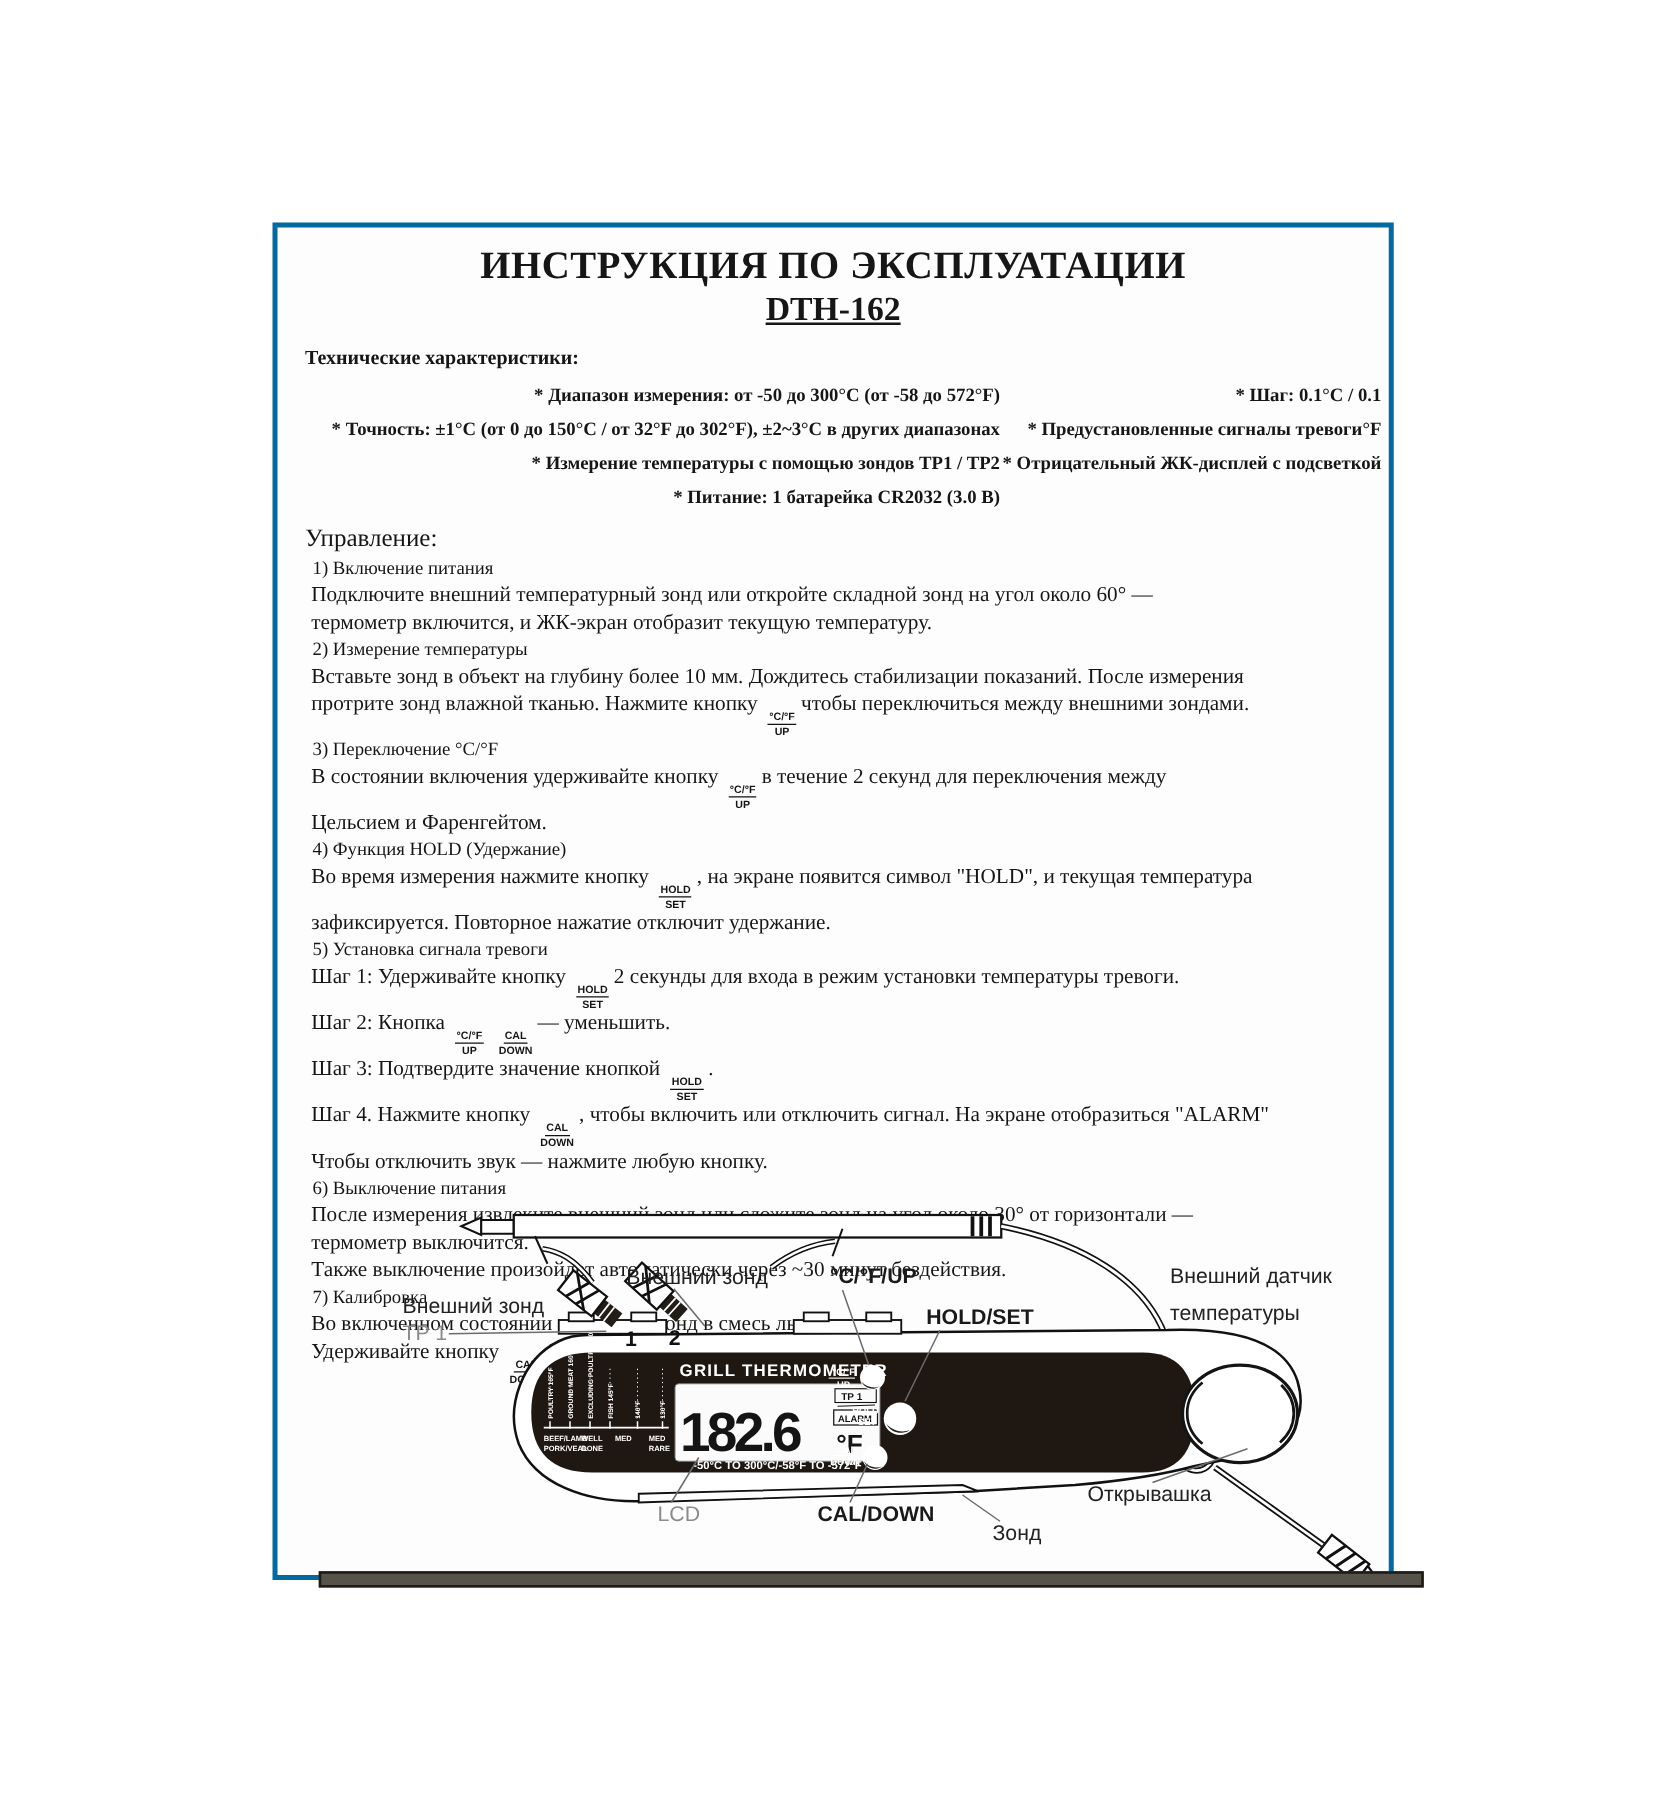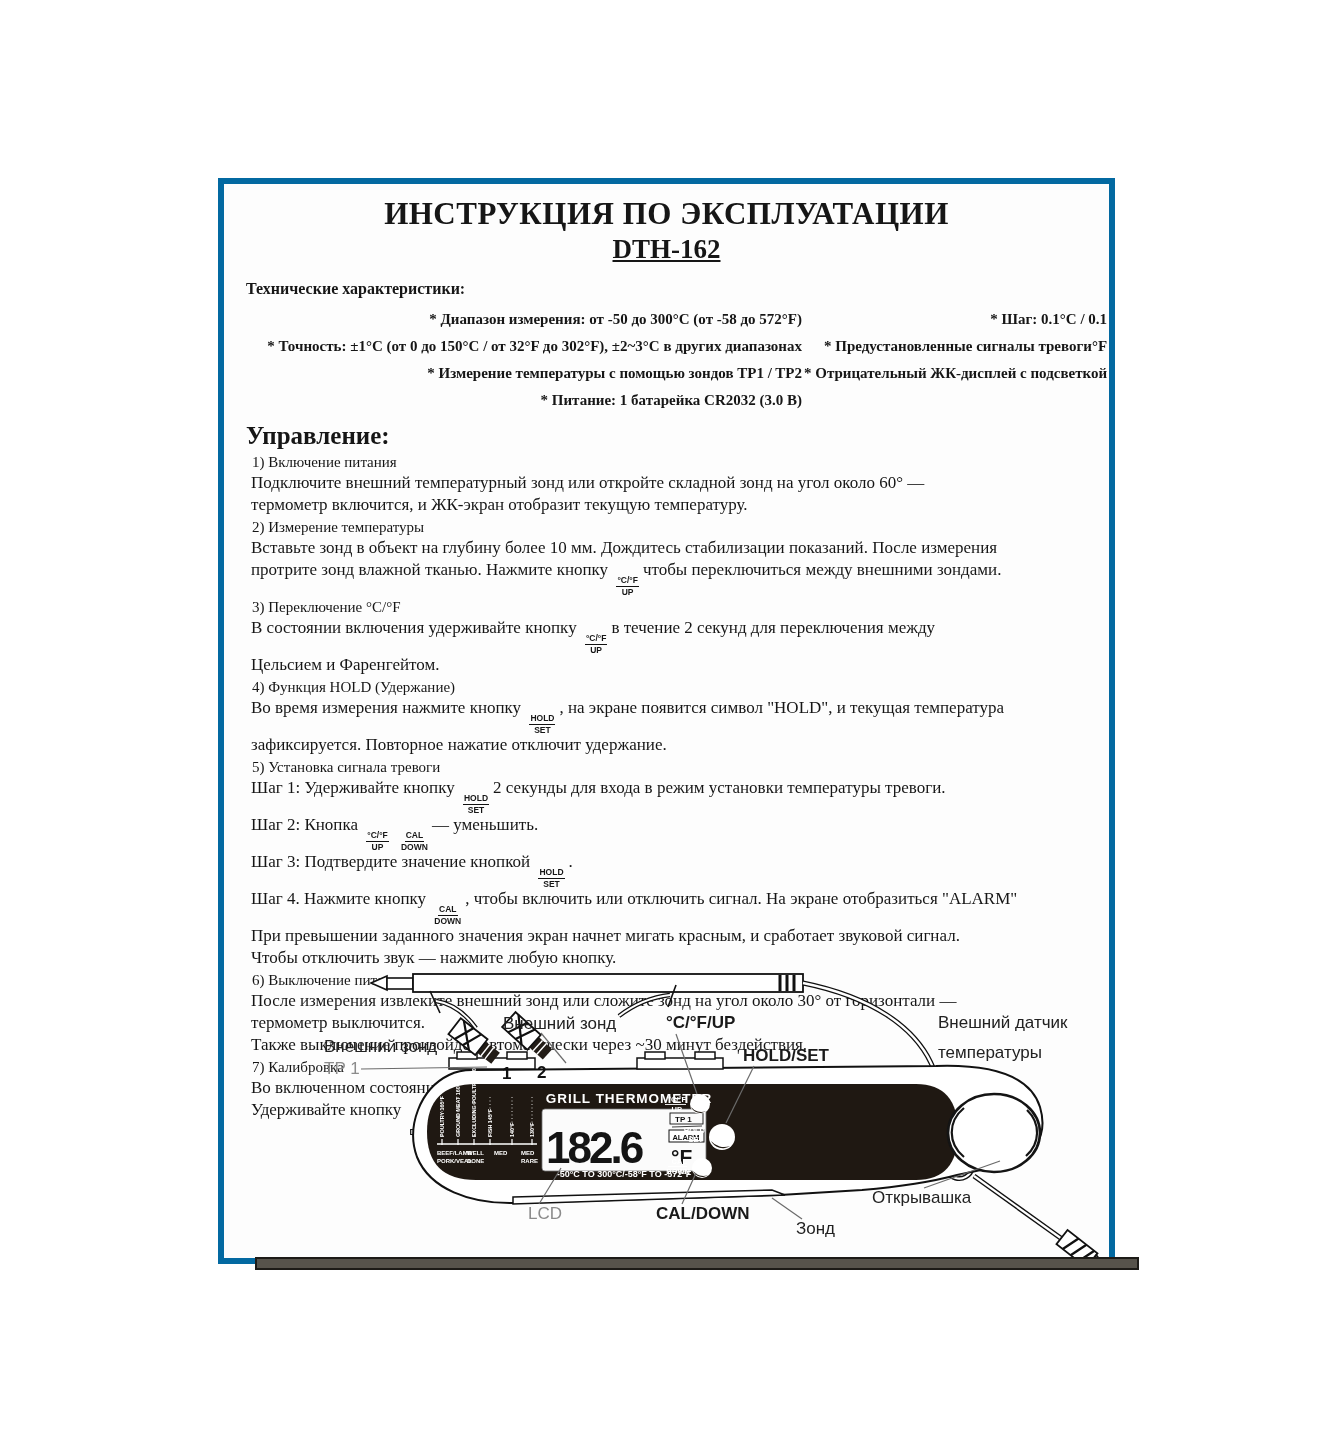--- a/index.html
+++ b/index.html
@@ -3,28 +3,28 @@
 <meta charset="utf-8">
 <style>
   html,body{margin:0;padding:0;}
   body{
     width:1334px;height:1447px;position:relative;background:#ffffff;
     font-family:"Liberation Serif","DejaVu Serif",serif;color:#161616;
     overflow:hidden;
   }
   .page{
     position:absolute;left:218px;top:178px;width:897px;height:1086px;
-    background:#fdfdfd;border:6px solid #0369a1;box-sizing:border-box;
+    background:#fdfdfd;border:4px solid #0369a1;box-sizing:border-box;
   }
   .titles{ text-align:center; padding-top:12px; }
   .title1{ font-size:31px; font-weight:bold; letter-spacing:.5px; }
   .title2{ font-size:27px; font-weight:bold; margin-top:2px;text-decoration:underline; }
   .content{ padding:0 24px 0 22px; }
   h2.sec{ font-size:16px; font-weight:bold; margin:15px 0 8px 0; }
-  h2.sec2{ font-size:25px; font-weight:bold; margin:8px 0 4px 0; }
+  h2.sec2{ font-size:20px; font-weight:normal; margin:8px 0 4px 0; }
   .specs{ display:grid; grid-template-columns:556px auto; column-gap:2px;text-align:right; }
   .spec{ font-size:15px; font-weight:bold; padding:5px 0; white-space:nowrap; }
   .sect h3{ font-size:15px; font-weight:normal; margin:3px 0 1px 6px; }
   .sect .line{ font-size:17px; line-height:22px; margin-left:5px; }
   .kbtn{
     display:inline-flex; flex-direction:column; align-items:center;
     vertical-align:-8px; line-height:1; margin:0 4px;
     font-family:"Liberation Sans",sans-serif; font-weight:bold; font-size:8.5px;
   }
   .kbtn .top{ border-bottom:1.2px solid #111; padding:0 1px 1px 1px; }
@@ -106,21 +106,20 @@
               <span class="bot">DOWN</span>
             </span><span>— уменьшить.</span></div>
           <div class="line"><span>Шаг 3: Подтвердите значение кнопкой</span> <span class="kbtn">
               <span class="top">HOLD</span>
               <span class="bot">SET</span>
             </span><span>.</span></div>
           <div class="line"><span>Шаг 4. Нажмите кнопку</span> <span class="kbtn">
               <span class="top">CAL</span>
               <span class="bot">DOWN</span>
             </span><span>, чтобы включить или отключить сигнал. На экране отобразиться "ALARM"</span></div>
-          <div class="line"><span>При превышении заданного значения экран начнет мигать красным, и сработает звуковой сигнал.</span></div>
           <div class="line"><span>Чтобы отключить звук — нажмите любую кнопку.</span></div>
         </div>
         <div class="sect">
           <h3>6) Выключение питания</h3>
           <div class="line"><span>После измерения извлеките внешний зонд или сложите зонд на угол около 30° от горизонтали —</span></div>
           <div class="line"><span>термометр выключится.</span></div>
           <div class="line"><span>Также выключение произойдет автоматически через ~30 минут бездействия.</span></div>
         </div>
         <div class="sect">
           <h3>7) Калибровка</h3>

